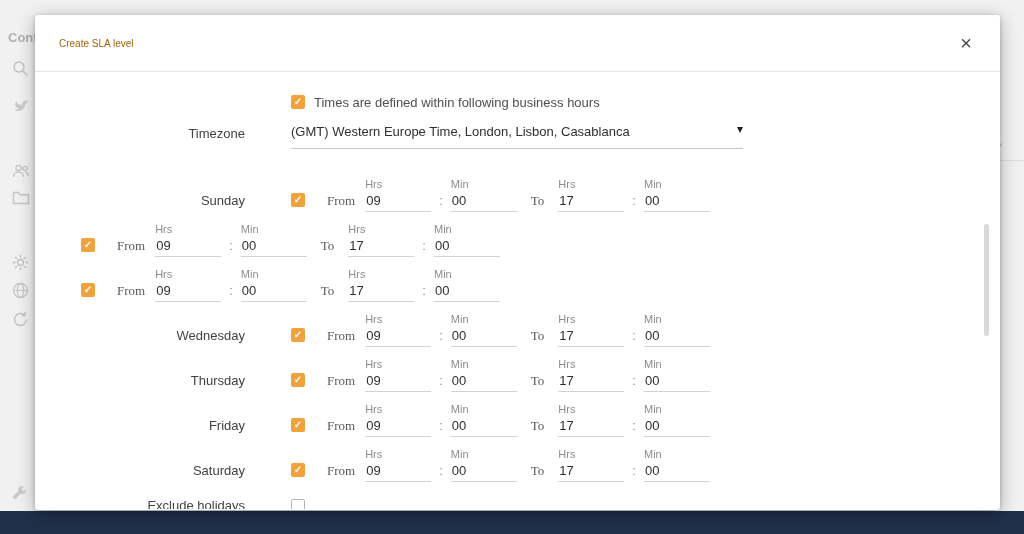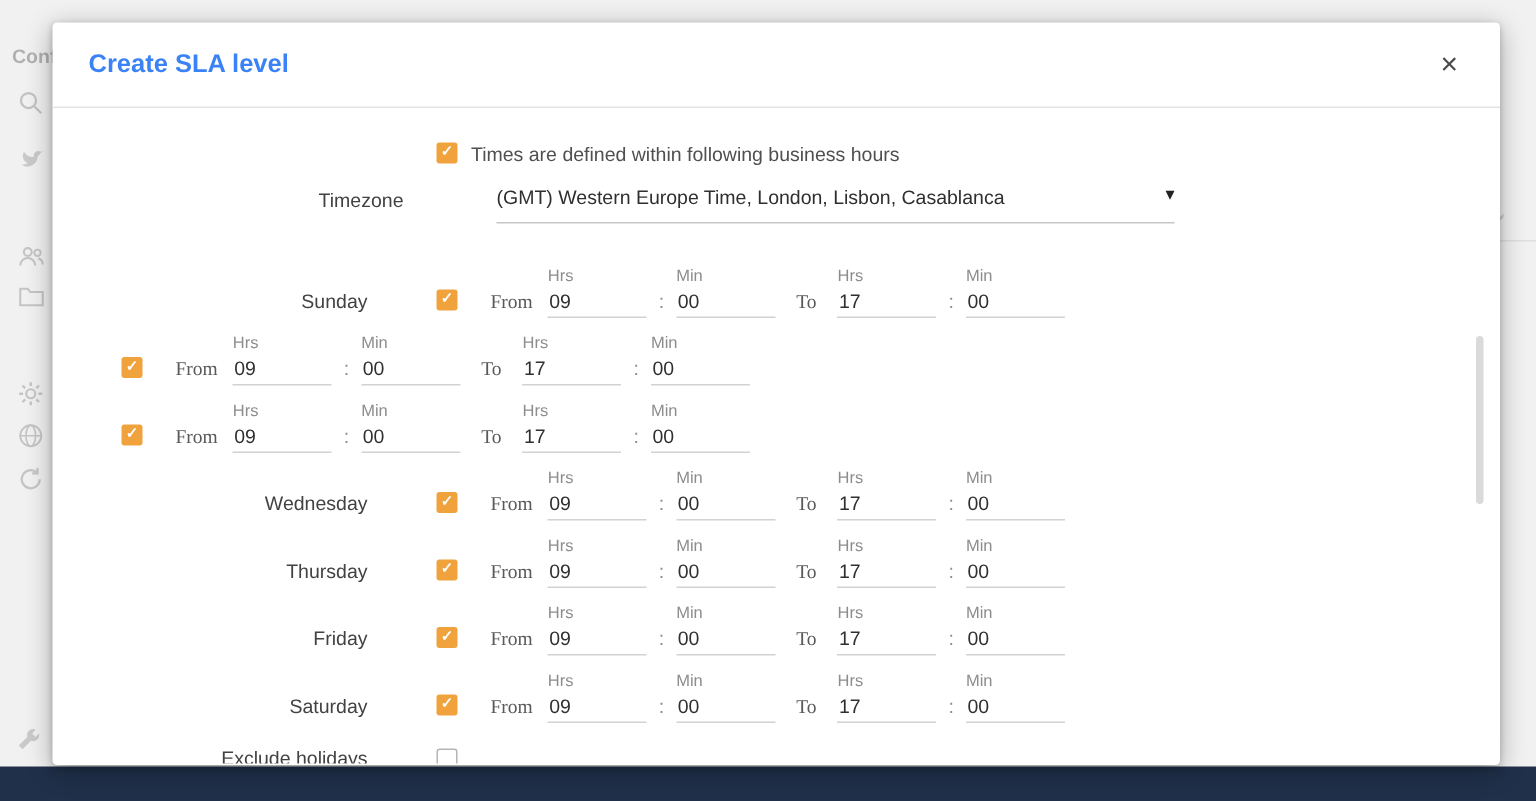--- a/index.html
+++ b/index.html
@@ -20,21 +20,21 @@
   
   .modal{
     position:absolute;left:35px;top:15px;width:965px;height:495px;
     background:#ffffff;border-radius:3px;
     box-shadow:0 4px 18px rgba(0,0,0,0.30), 0 1px 4px rgba(0,0,0,0.2);
   }
   .modal-header{
     height:57px;border-bottom:1px solid #e3e3e3;
     display:flex;align-items:center;padding:0 24px;box-sizing:border-box;
   }
-  .modal-title{font-size:17px;font-weight:700;color:#3b82f6;}
+  .modal-title{font-size:10px;font-weight:400;color:#a16207;}
   .close-button{
     margin-left:auto;font-size:20px;color:#4a4a4a;line-height:20px;
     cursor:pointer;user-select:none;padding:2px 4px;
   }
   .modal-content{
     position:relative;height:437px;overflow:hidden;box-sizing:border-box;
     padding-top:22px;font-size:13px;color:#555;
   }
   .modal-scrollbar{
     position:absolute;right:11px;top:152px;width:5px;height:112px;
@@ -48,24 +48,24 @@
     cursor:pointer;
   }
   .cb .check{color:#fff;font-size:10px;font-weight:700;line-height:1;}
   .cb.unchecked{background:#fff;border:1px solid #b5b5b5;box-sizing:border-box;}
 
   
   .bh-row{display:flex;align-items:center;margin-left:256px;height:16px;}
   .bh-label{margin-left:9px;color:#4f4f4f;}
 
   
-  .tz-row{display:flex;margin-top:14px;padding-left:24px;}
+  .tz-row{display:flex;margin-top:14px;}
   .tz-label{width:210px;text-align:right;color:#424242;padding-top:2px;}
   .tz-field{
-    margin-left:62px;width:452px;border-bottom:1px solid #c6c6c6;
+    margin-left:46px;width:452px;border-bottom:1px solid #c6c6c6;
     display:flex;justify-content:space-between;align-items:flex-start;
     padding-bottom:9px;cursor:pointer;
   }
   .tz-value{color:#2f2f2f;}
   .caret{font-size:12px;color:#222;line-height:10px;}
 
   
   .day-rows{margin-top:28px;}
   .day-row{display:flex;height:45px;}
   .day-name{width:210px;text-align:right;margin-top:14px;line-height:19px;color:#424242;}

